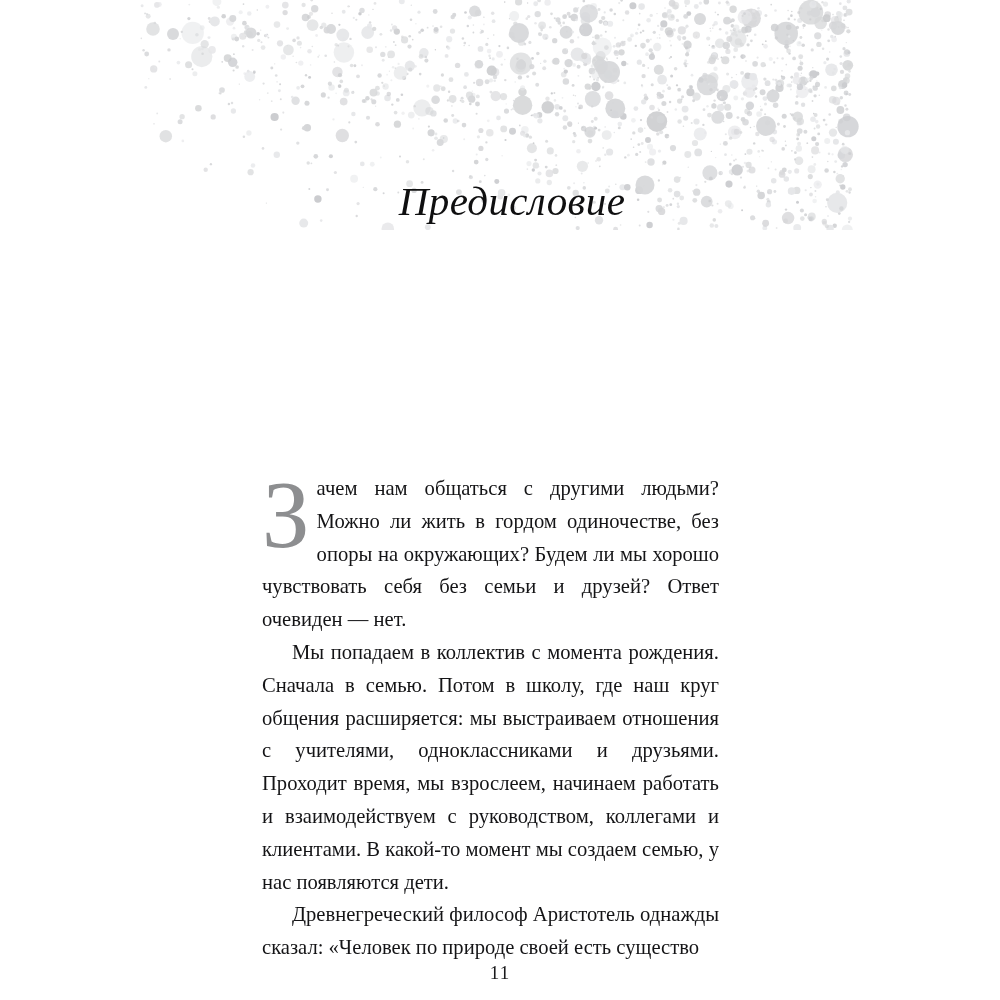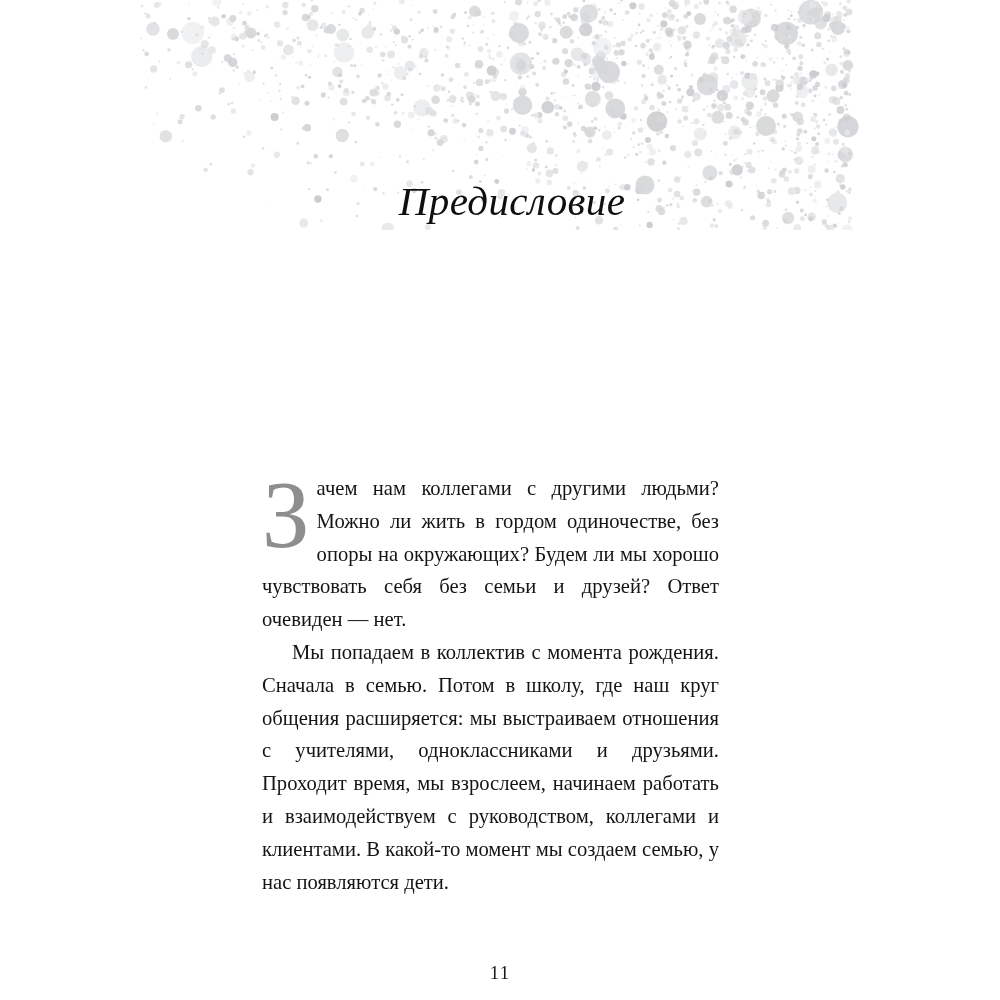--- a/index.html
+++ b/index.html
@@ -1551,22 +1551,23 @@
         <circle cx="645" cy="185" r="9.5" fill="#d6d7d9" opacity="0.92"></circle>
         <circle cx="601" cy="66" r="7" fill="#d6d7d9" opacity="0.92"></circle>
         <circle cx="331" cy="29" r="5" fill="#d6d7d9" opacity="0.92"></circle>
       </svg>
   </div>
 
   <div id="chapter-title">Предисловие</div>
 
   <div id="body-block">
 
-    <p class="para opening"><span class="dropcap">З</span><span>ачем нам коллегами с другими людьми? Можно ли жить в гордом одиночестве, без опоры на окружающих? Будем ли мы хорошо чувствовать себя без семьи и друзей? Ответ очевиден — нет.</span></p>
+    <p class="para opening"><span class="dropcap">З</span><span>ачем нам общаться с другими людьми? Можно ли жить в гордом одиночестве, без опоры на окружающих? Будем ли мы хорошо чувствовать себя без семьи и друзей? Ответ очевиден — нет.</span></p>
 
     <p class="para indent">Мы попадаем в коллектив с момента рождения. Сначала в семью. Потом в школу, где наш круг общения расширяется: мы выстраиваем отноше­ния с учителями, одноклассниками и друзьями. Проходит время, мы взрослеем, начинаем работать и взаимодействуем с руководством, коллегами и клиентами. В какой-то момент мы создаем семью, у нас появляются дети.</p>
 
+    <p class="para indent">Древнегреческий философ Аристотель однажды сказал: «Человек по природе своей есть существо</p>
 
   </div>
 
   <div id="page-number">11</div>
 
 </div>
 
 </body></html>

